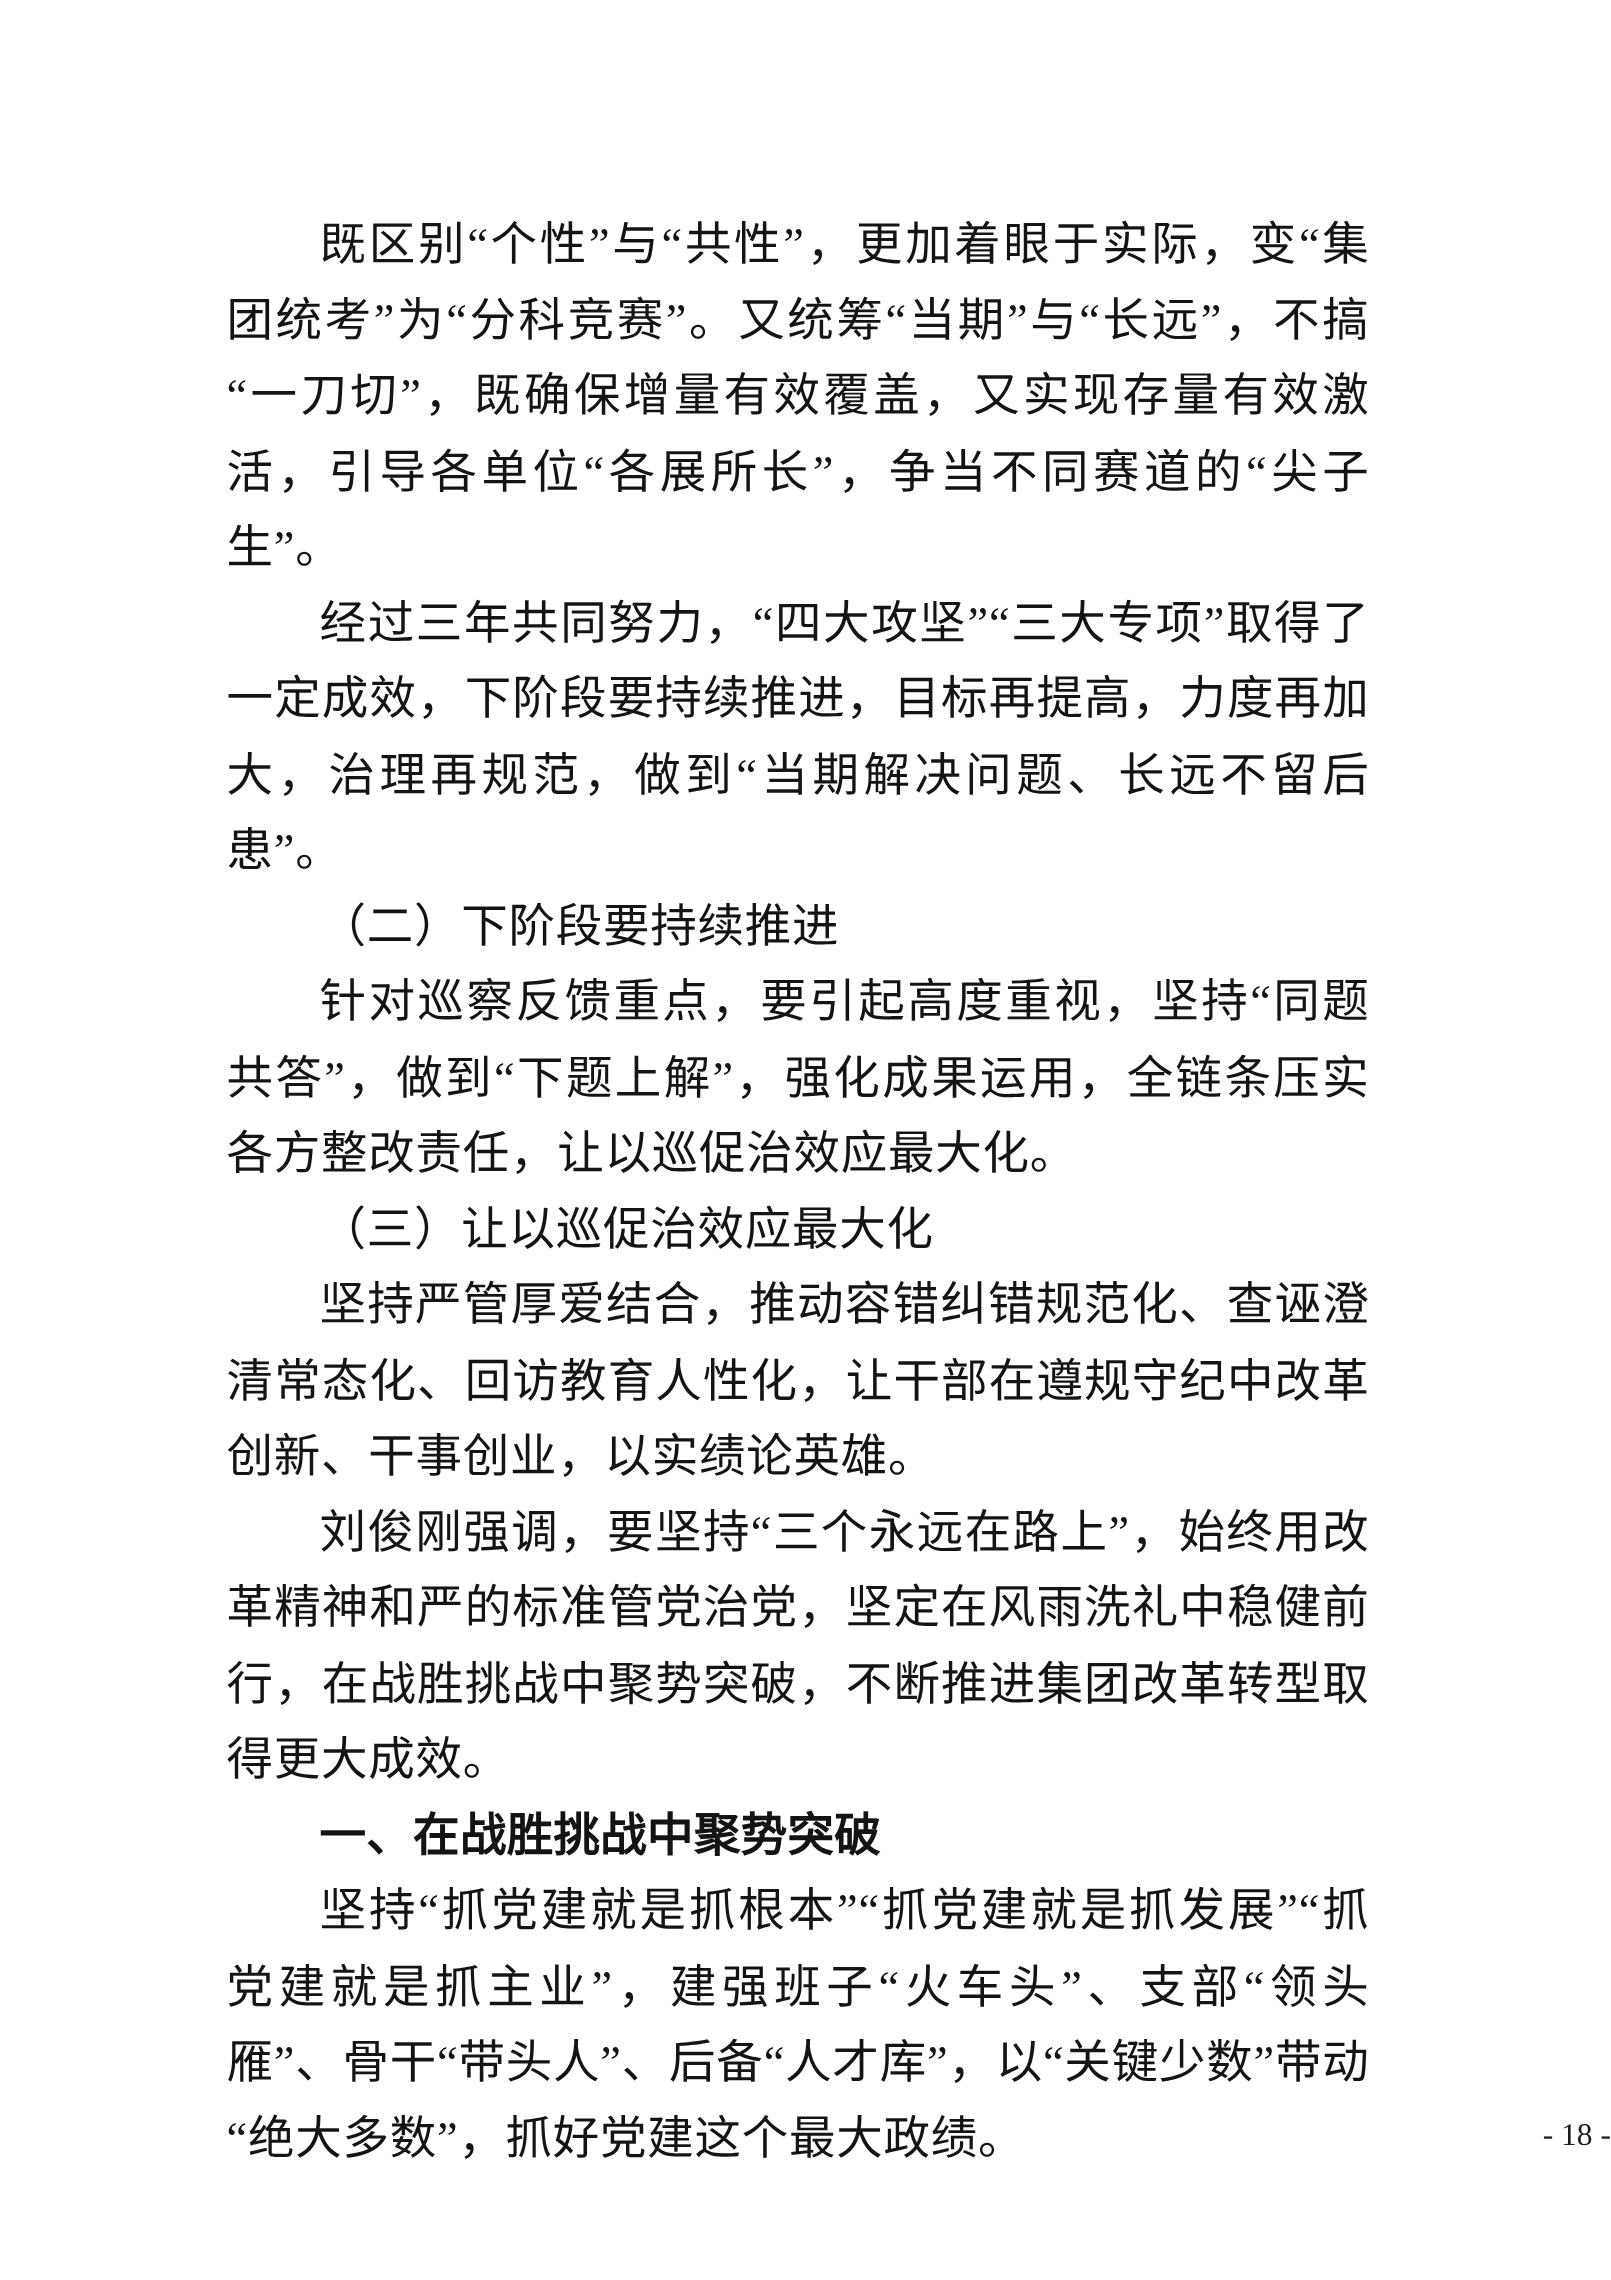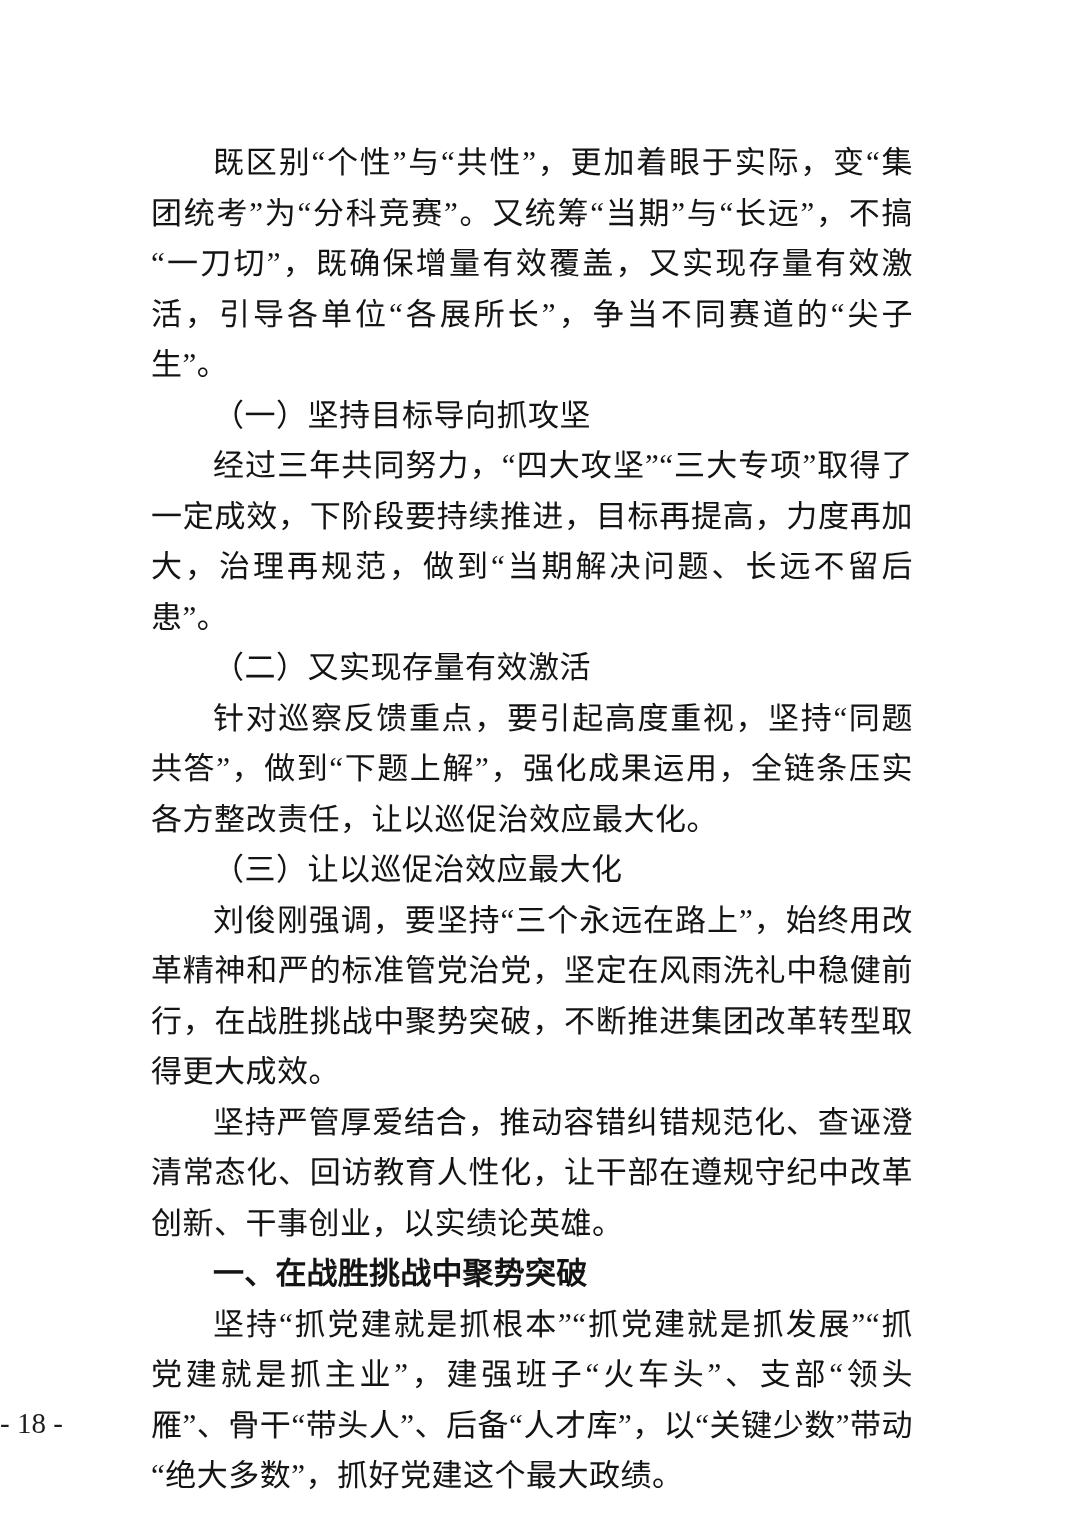--- a/index.html
+++ b/index.html
@@ -45,39 +45,38 @@
     letter-spacing: 0.2px;
   }
   .doc p.subheading {
     font-family: "Liberation Serif", "DejaVu Serif", serif;
   }
   .page-footer {
     position: absolute;
     left: 0;
     top: 1403px;
     width: 100%;
-    text-align: left;
-    font-size: 29px;
+    text-align: right;
+    font-size: 21px;
     line-height: 40px;
     color: #1c1c1c;
     font-family: "Liberation Serif", "DejaVu Serif", serif;
   }
 </style>
 </head>
 <body>
 
 <div class="page">
   <main class="doc" id="doc-body">
       <p class="body">既区别“个性”与“共性”，更加着眼于实际，变“集团统考”为“分科竞赛”。又统筹“当期”与“长远”，不搞“一刀切”，既确保增量有效覆盖，又实现存量有效激活，引导各单位“各展所长”，争当不同赛道的“尖子生”。</p>
-      <p class="subheading">（一）坚持目标导向抓攻坚</p>
       <p class="body">经过三年共同努力，“四大攻坚”“三大专项”取得了一定成效，下阶段要持续推进，目标再提高，力度再加大，治理再规范，做到“当期解决问题、长远不留后患”。</p>
-      <p class="subheading">（二）又实现存量有效激活</p>
+      <p class="subheading">（二）下阶段要持续推进</p>
       <p class="body">针对巡察反馈重点，要引起高度重视，坚持“同题共答”，做到“下题上解”，强化成果运用，全链条压实各方整改责任，让以巡促治效应最大化。</p>
       <p class="subheading">（三）让以巡促治效应最大化</p>
+      <p class="body">坚持严管厚爱结合，推动容错纠错规范化、查诬澄清常态化、回访教育人性化，让干部在遵规守纪中改革创新、干事创业，以实绩论英雄。</p>
       <p class="body">刘俊刚强调，要坚持“三个永远在路上”，始终用改革精神和严的标准管党治党，坚定在风雨洗礼中稳健前行，在战胜挑战中聚势突破，不断推进集团改革转型取得更大成效。</p>
-      <p class="body">坚持严管厚爱结合，推动容错纠错规范化、查诬澄清常态化、回访教育人性化，让干部在遵规守纪中改革创新、干事创业，以实绩论英雄。</p>
       <p class="heading">一、在战胜挑战中聚势突破</p>
       <p class="body">坚持“抓党建就是抓根本”“抓党建就是抓发展”“抓党建就是抓主业”，建强班子“火车头”、支部“领头雁”、骨干“带头人”、后备“人才库”，以“关键少数”带动“绝大多数”，抓好党建这个最大政绩。</p>
     </main>
   <footer class="page-footer">
     <span>- 18 -</span>
   </footer>
 </div>
 
 </body></html>

